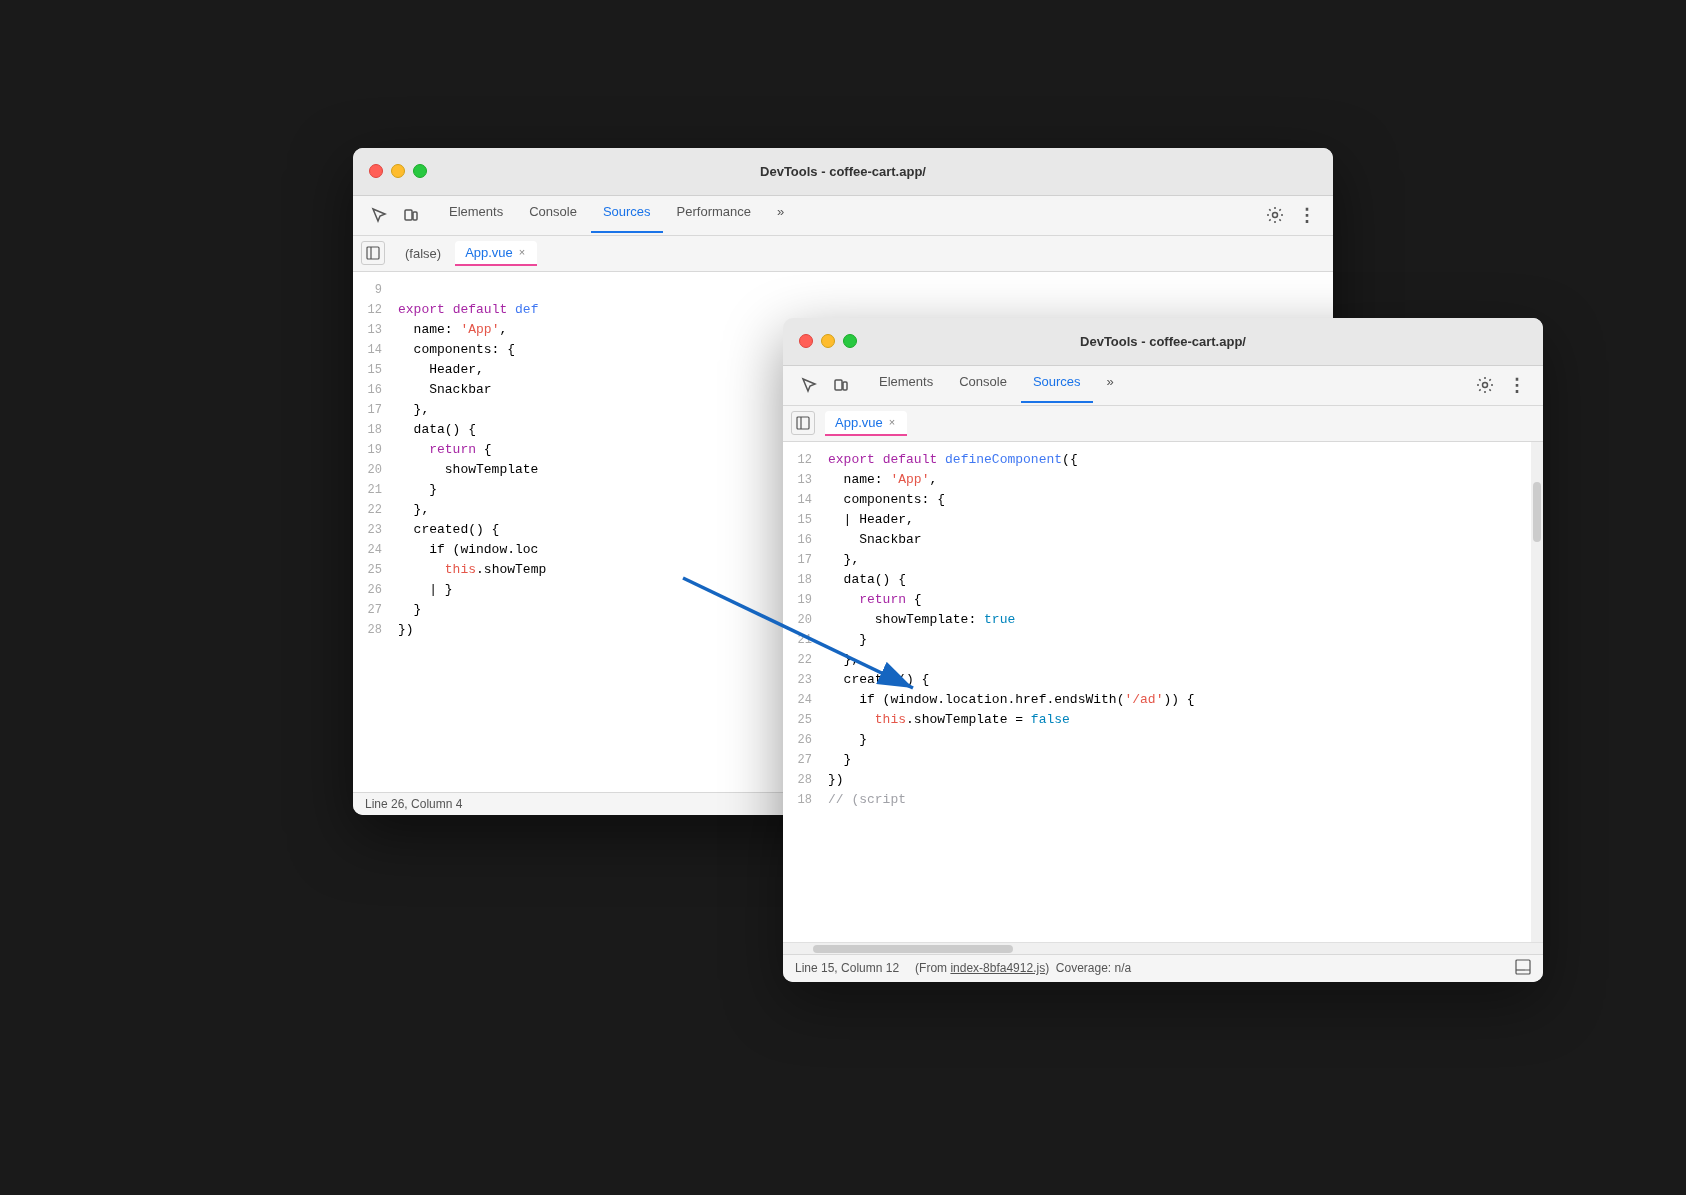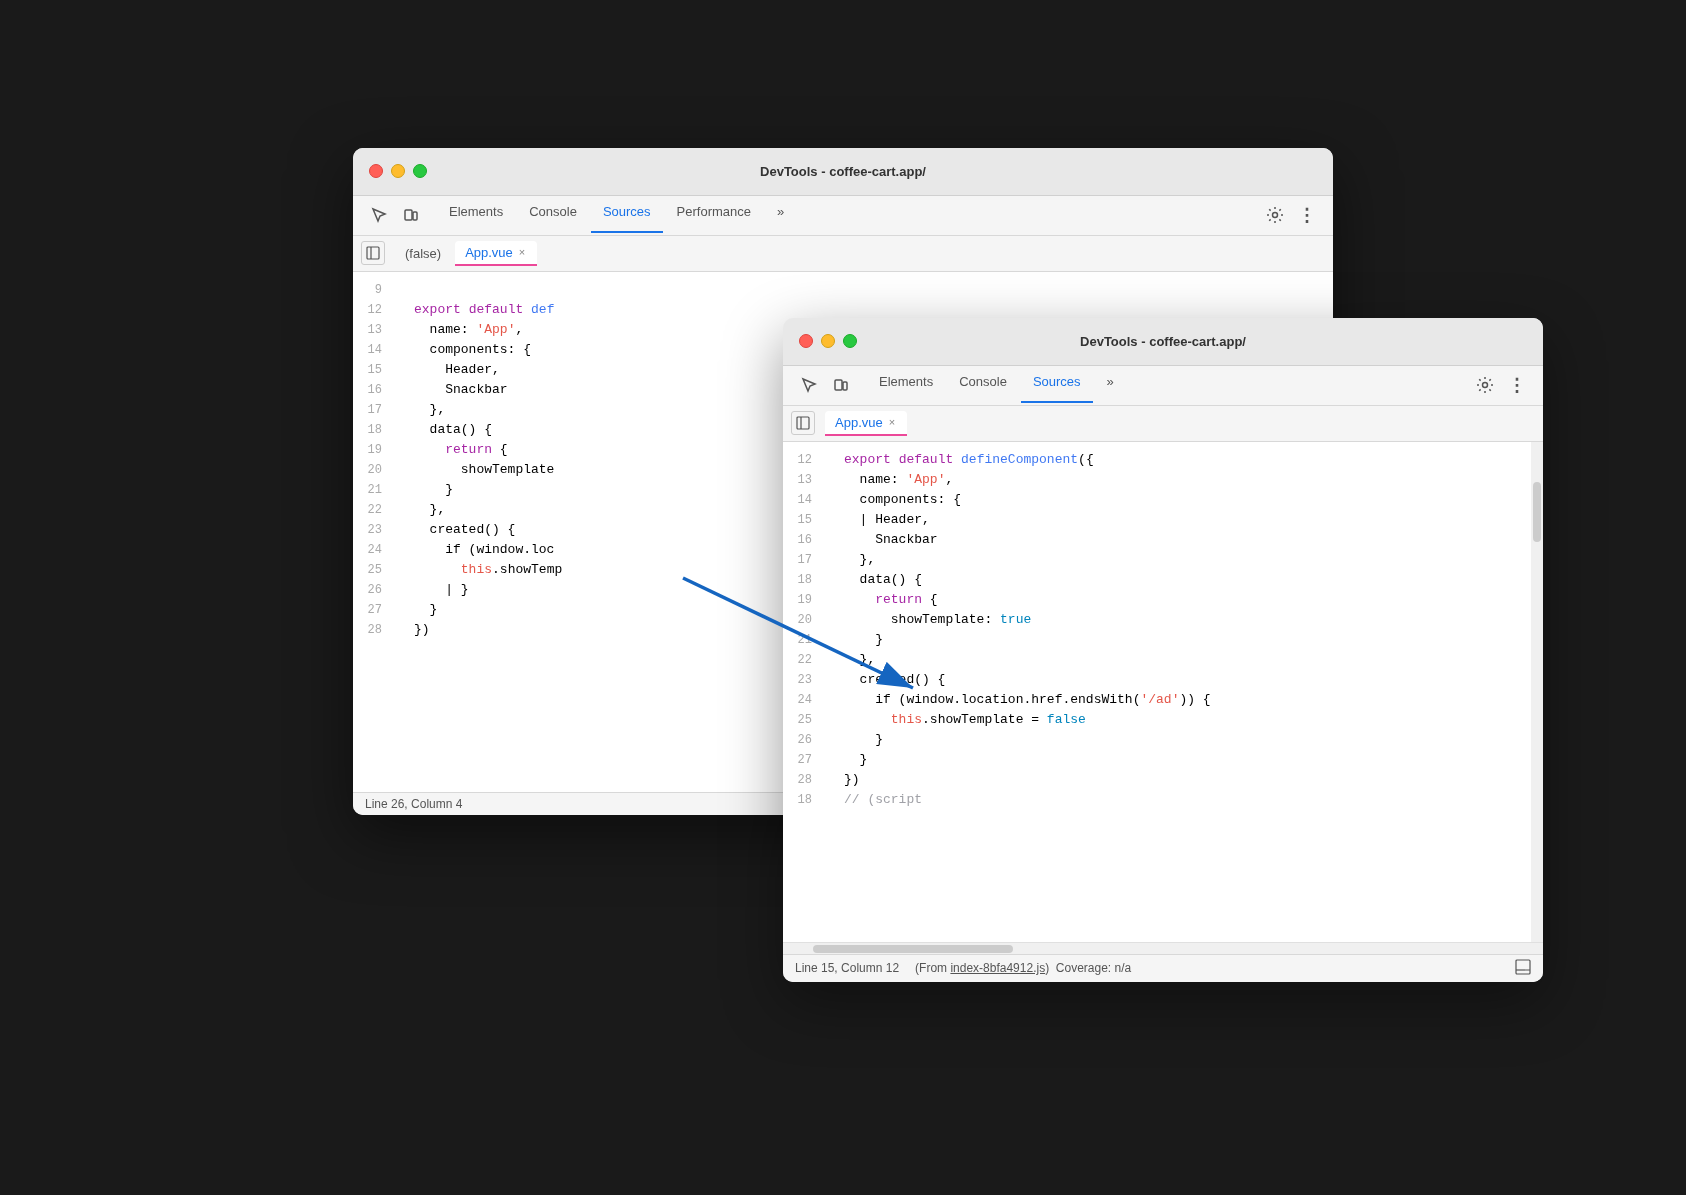--- a/index.html
+++ b/index.html
@@ -201,21 +201,20 @@
       color: #aaa;
       min-width: 45px;
       text-align: right;
       padding-right: 16px;
       user-select: none;
       font-size: 12px;
     }
 
     .line-content {
       flex: 1;
-      margin-left: 16px;
     }
 
     
     .kw { color: #a626a4; } 
     .str { color: #e45649; } 
     .val { color: #0184bc; } 
     .cm { color: #a0a1a7; }   
 
     .status-bar {
       background: #f5f5f5;

